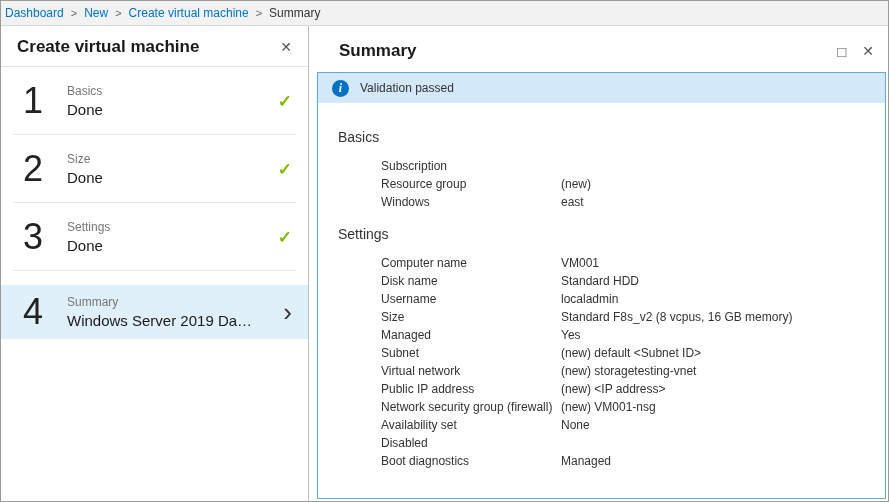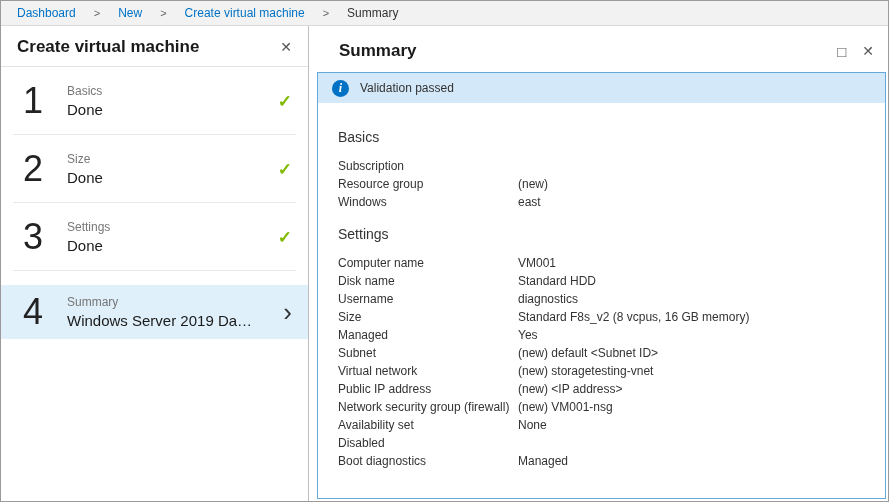--- a/index.html
+++ b/index.html
@@ -15,23 +15,23 @@
     border: 1px solid #9a9a9a;
     display: flex; flex-direction: column;
     background: #fff;
   }
   
   .breadcrumb-bar {
     height: 25px; flex: 0 0 25px;
     background: #f2f2f2;
     border-bottom: 1px solid #d9d9d9;
     display: flex; align-items: center;
-    padding: 0 16px;
+    padding: 0 4px;
     font-size: 12px;
-    gap: 18px;
+    gap: 7px;
     white-space: nowrap;
     text-align: center;
   }
   .crumb.link { color: #0072c6; cursor: pointer; }
   .crumb.current { color: #333; }
   .sep { color: #666; font-size: 11px; }
 
   .main { flex: 1; display: flex; min-height: 0; }
 
   
@@ -123,21 +123,21 @@
     flex: 0 0 17px;
   }
   .content-body {
     flex: 1; padding: 26px 10px 0 20px;
     font-size: 12px; overflow: hidden;
   }
   .section-heading {
     font-size: 14px; color: #333; margin-bottom: 12px;
   }
   .section-heading.settings { margin-top: 15px; }
-  .row { display: flex; line-height: 18px; }
+  .row { display: flex; line-height: 18px; margin-left: 43px; }
   .row .lbl { width: 180px; flex: 0 0 180px; color: #333; }
   .row .val { flex: 1; color: #333; white-space: nowrap; }
 </style>
 </head>
 <body>
 
 <div class="app">
 
   <div class="breadcrumb-bar">
     <span class="crumb link">Dashboard</span>
@@ -233,21 +233,21 @@
           <div class="row">
             <span class="lbl">Computer name</span>
             <span class="val">VM001</span>
           </div>
           <div class="row">
             <span class="lbl">Disk name</span>
             <span class="val">Standard HDD</span>
           </div>
           <div class="row">
             <span class="lbl">Username</span>
-            <span class="val">diagnostics</span>
+            <span class="val">localadmin</span>
           </div>
           <div class="row">
             <span class="lbl">Size</span>
             <span class="val">Standard F8s_v2 (8 vcpus, 16 GB memory)</span>
           </div>
           <div class="row">
             <span class="lbl">Managed</span>
             <span class="val">Yes</span>
           </div>
           <div class="row">

